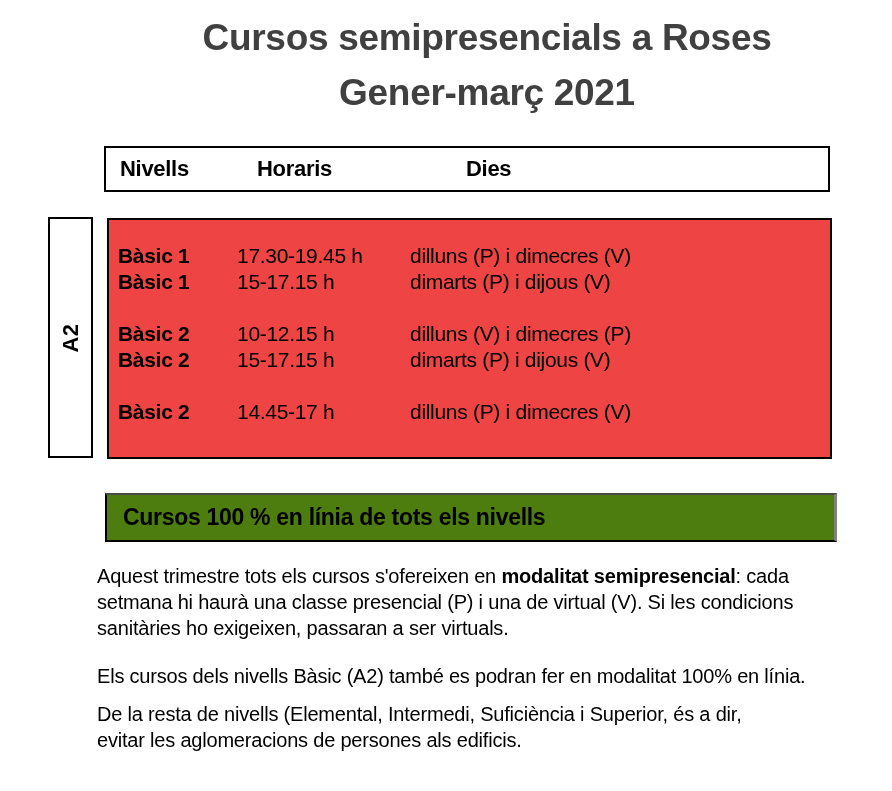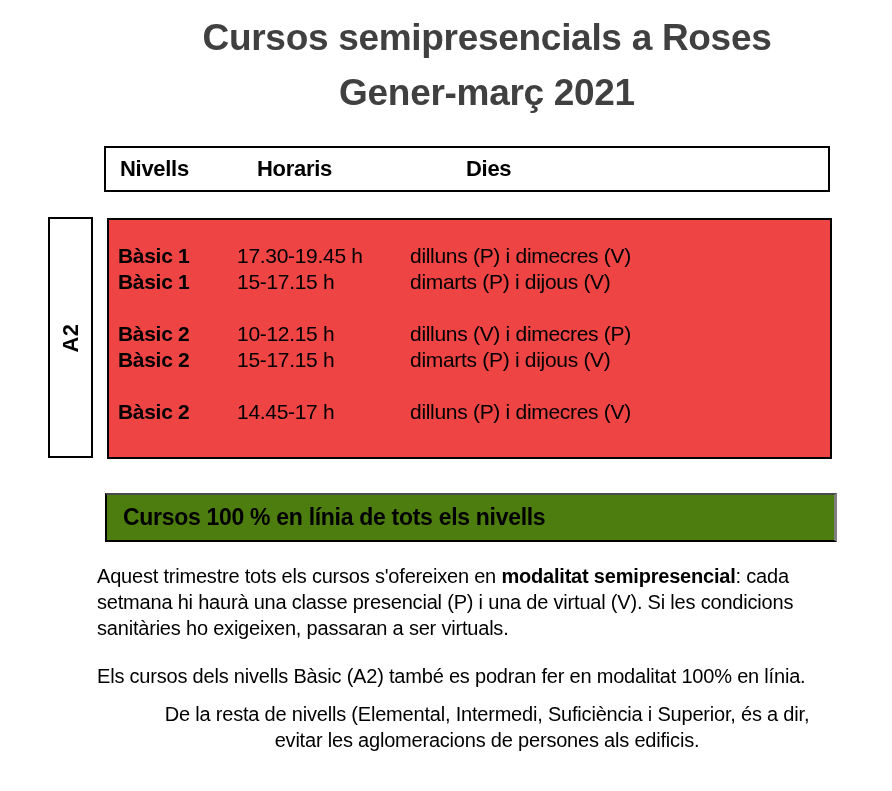--- a/index.html
+++ b/index.html
@@ -53,21 +53,21 @@
     font-size:23px;font-weight:bold;letter-spacing:-0.3px;white-space:nowrap;
   }
   
   .para{
     position:absolute;left:97px;width:780px;
     font-size:20px;line-height:26px;letter-spacing:-0.2px;
   }
   .pline{white-space:nowrap;}
   .p1{top:563px;}
   .p2{top:663px;}
-  .p3{top:701px;text-align:center;}
+  .p3{top:701px;}
   .b{font-weight:bold;}
 </style>
 </head>
 <body>
 
 <div class="page">
 
   <div class="title">
     <div>Cursos semipresencials a Roses</div>
     <div>Gener-març 2021</div>

